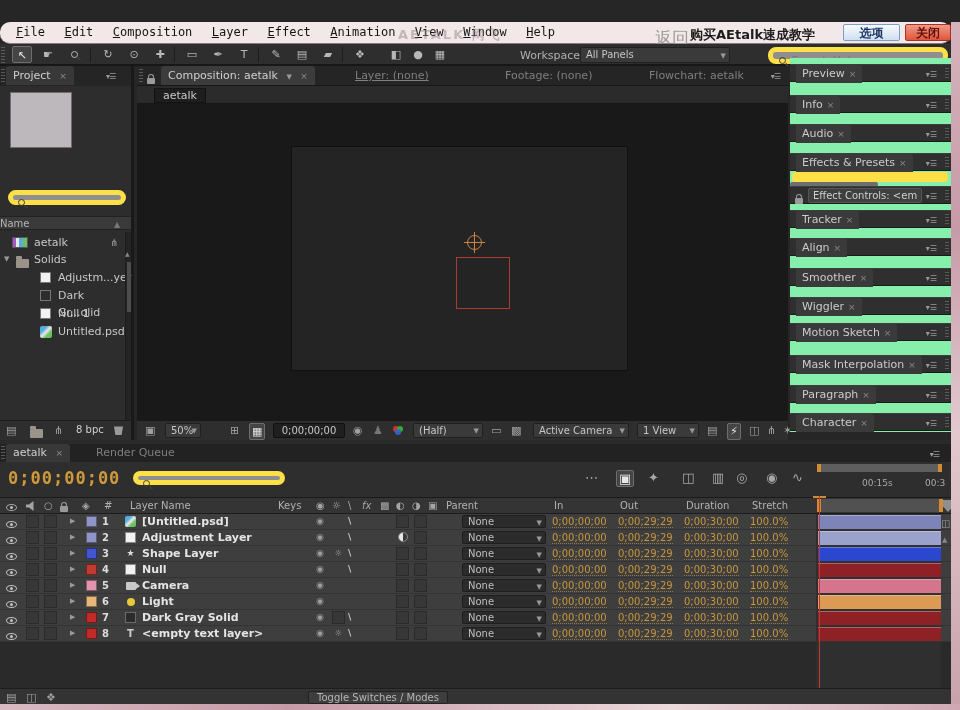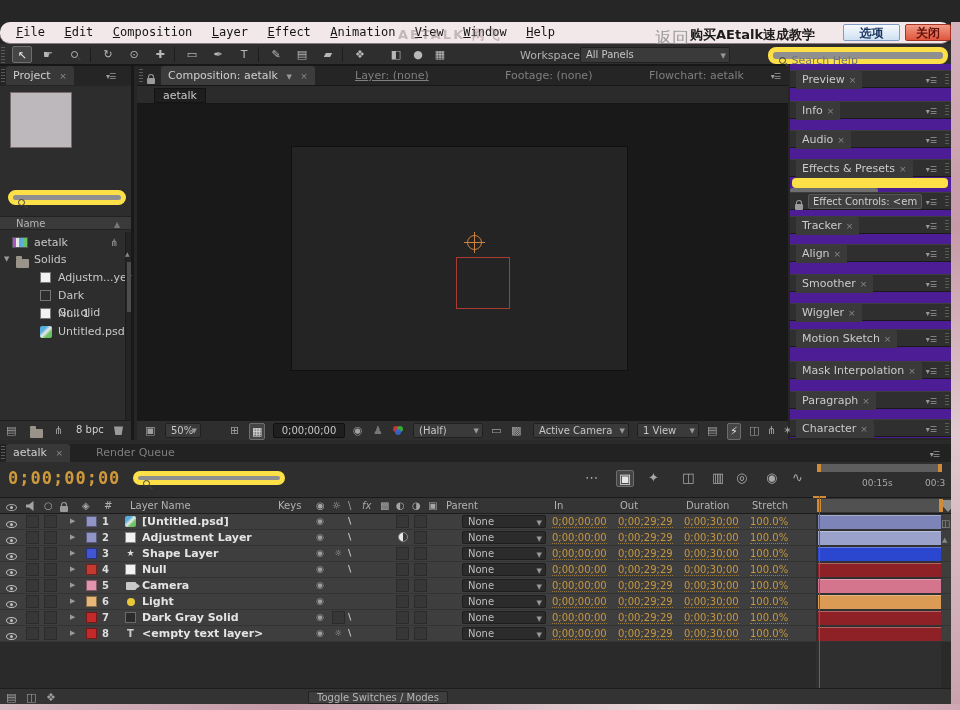--- a/index.html
+++ b/index.html
@@ -90,21 +90,21 @@
   .xhair::before{content:"";position:absolute;left:6px;top:-4px;width:1px;height:21px;background:#cf8340;}
   .xhair::after{content:"";position:absolute;top:6px;left:-4px;height:1px;width:21px;background:#cf8340;}
   .comp-ctl{left:0;top:354px;width:651px;height:20px;background:#2e2e2e;border-top:1px solid #191919;}
   .cicon{position:absolute;top:2px;color:#9f9f9f;font-size:11px;line-height:15px;}
   .cicon.boxed{border:1px solid #6e6e6e;background:#454545;border-radius:2px;padding:0 2px;color:#e0e0e0;}
   .tcbox{background:#1f1f1f;border:1px solid #101010;border-radius:2px;color:#c8c8c8;font-size:10px;text-align:center;}
   .rgbdots{position:absolute;top:5px;}
   .rgbdots i{position:absolute;width:6px;height:6px;border-radius:50%;opacity:.9;}
 
   
-  .rstack{left:790px;top:64px;width:161px;height:374px;background:#4c1d95;}
+  .rstack{left:790px;top:58px;width:161px;height:374px;background:#86efac;}
   .rbar{position:absolute;left:0;width:161px;height:18px;background:#2f2f2f;border-top:1px solid #3d3d3d;border-bottom:1px solid #1a1a1a;}
   .rtab{position:absolute;left:6px;top:0;background:#3a3a3a;color:#cbcbcb;font-size:11px;height:18px;line-height:18px;padding:0 6px;border-radius:2px 2px 0 0;}
   .rtab .x{color:#888;font-size:9px;margin-left:4px;}
   .rmenu{position:absolute;right:14px;top:5px;color:#9a9a9a;font-size:8px;}
   .rgrip{position:absolute;right:2px;top:3px;height:12px;}
   .lock{display:inline-block;width:8px;height:6px;background:#9a9a9a;border-radius:1px;position:relative;}
   .lock::before{content:"";position:absolute;left:1px;top:-4px;width:4px;height:4px;border:1px solid #9a9a9a;border-bottom:none;border-radius:3px 3px 0 0;}
 
   
   .timeline{left:0;top:440px;width:951px;height:264px;background:#2a2a2a;}
@@ -214,21 +214,21 @@
         <span>Project</span>
         <span class="x">×</span>
       </span>
       <span class="pmenu" style="left:106px;top:6px;">▾☰</span>
     </div>
     <div class="a thumb"></div>
     <div class="a searchbox" style="left:8px;top:124px;width:118px;height:15px;padding:1px 5px;">
       <i class="mag"></i>
     </div>
     <div class="a namebar">
-      <span style="margin-left:16px;">Name</span>
+      <span style="">Name</span>
       <span class="a" style="left:114px;top:1px;color:#777;font-size:8px;">▲</span>
     </div>
     <div class="a" style="left:0;top:166px;width:131px;height:248px;">
       <div class="pitem" style="top:2px;">
         <span class="comp-icon a" style="left:12px;top:3px;"></span>
         <span class="a" style="left:34px;">aetalk</span>
         <span class="a" style="left:110px;color:#999;font-size:10px;">⋔</span>
       </div>
       <div class="pitem" style="top:19px;">
         <span class="a" style="left:4px;font-size:7px;color:#999;">▼</span>

